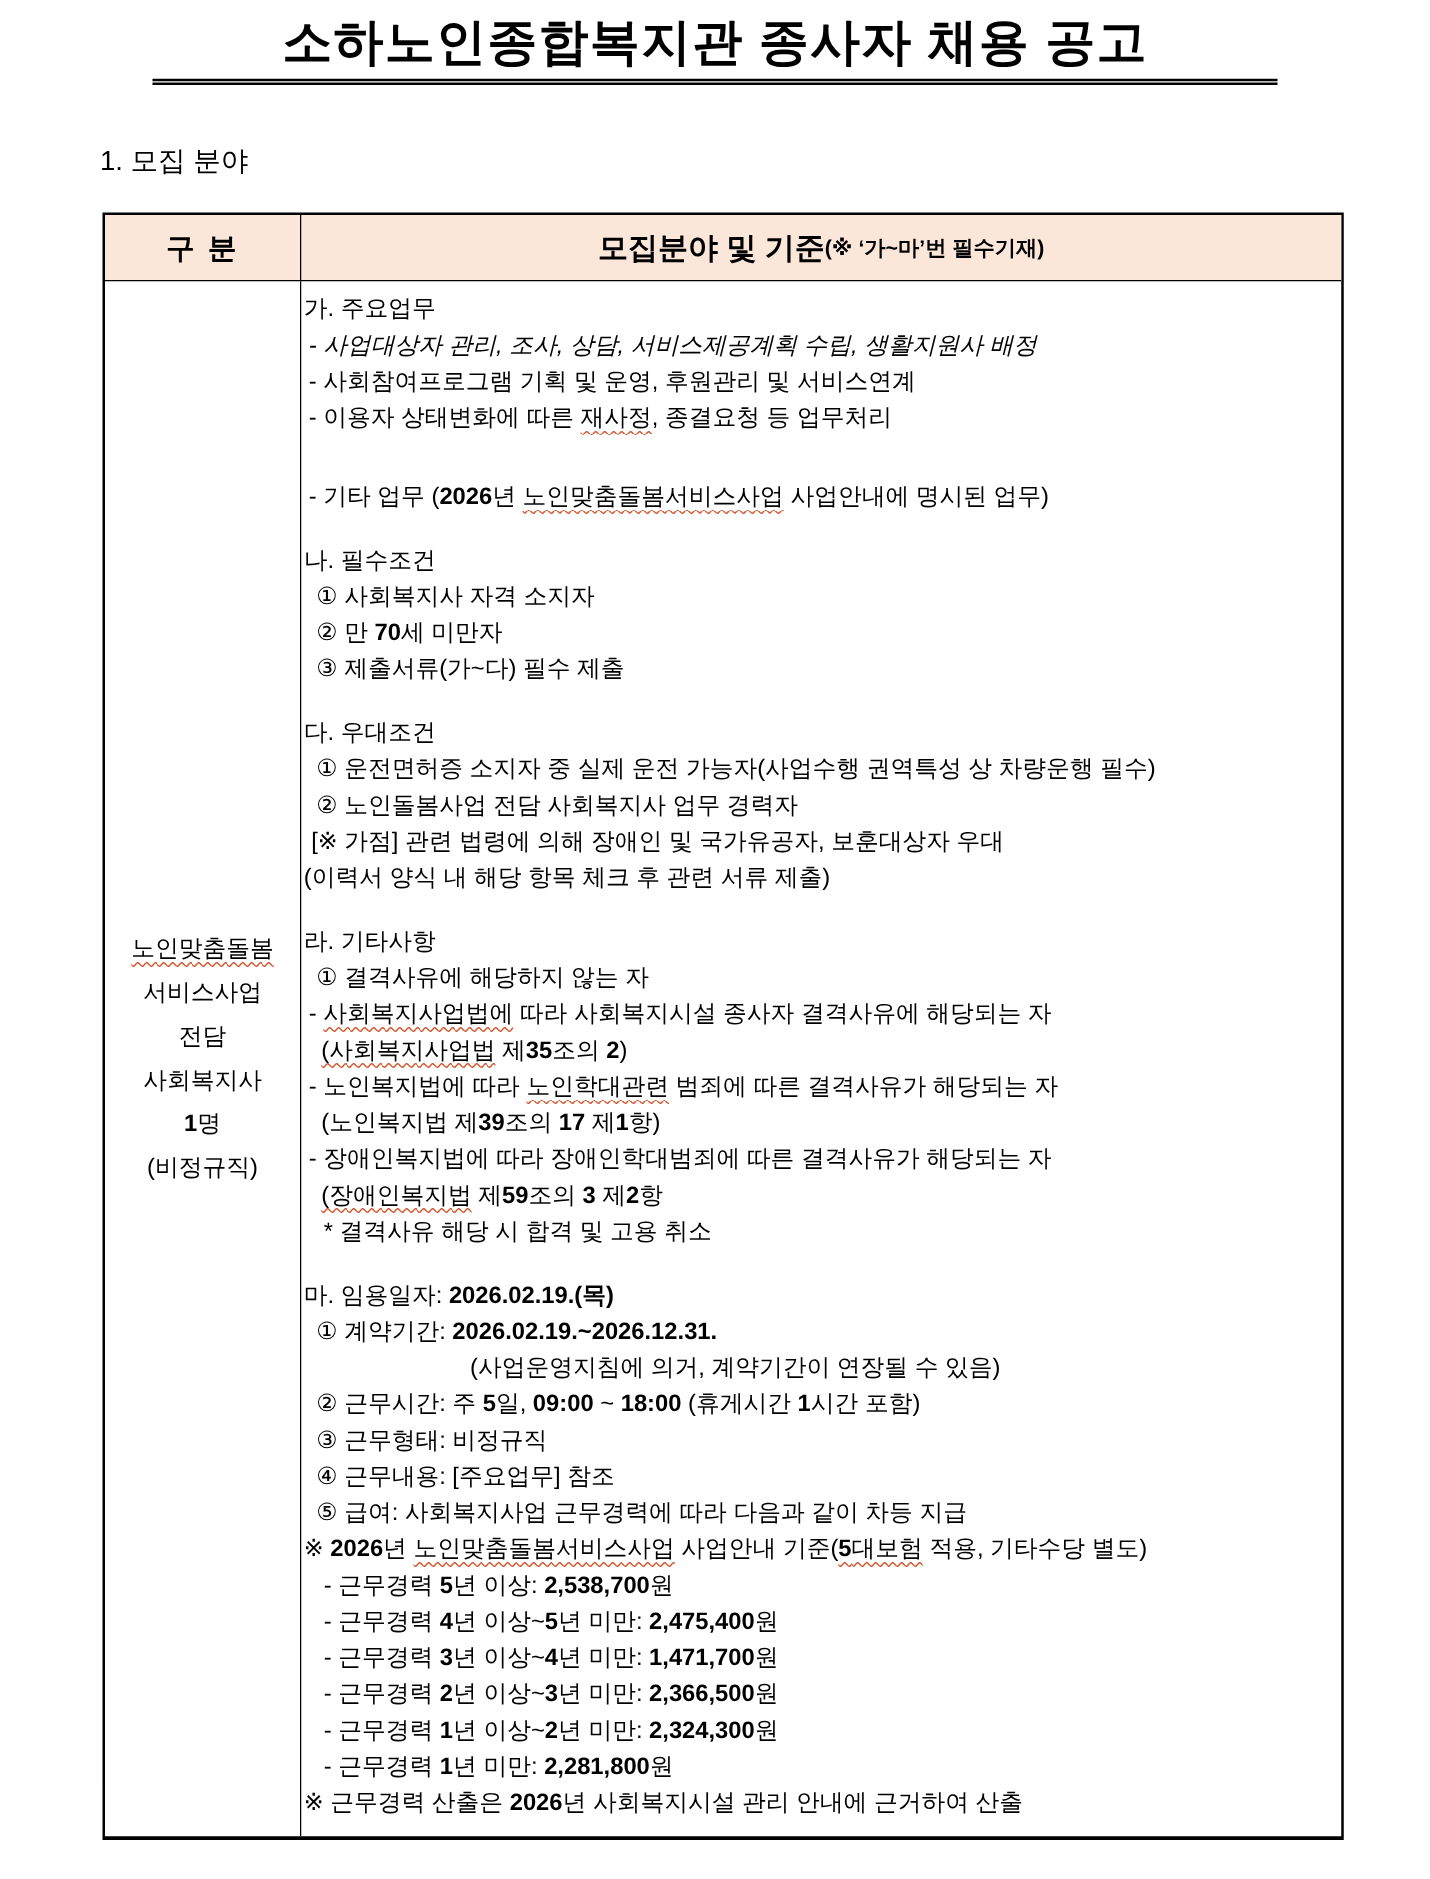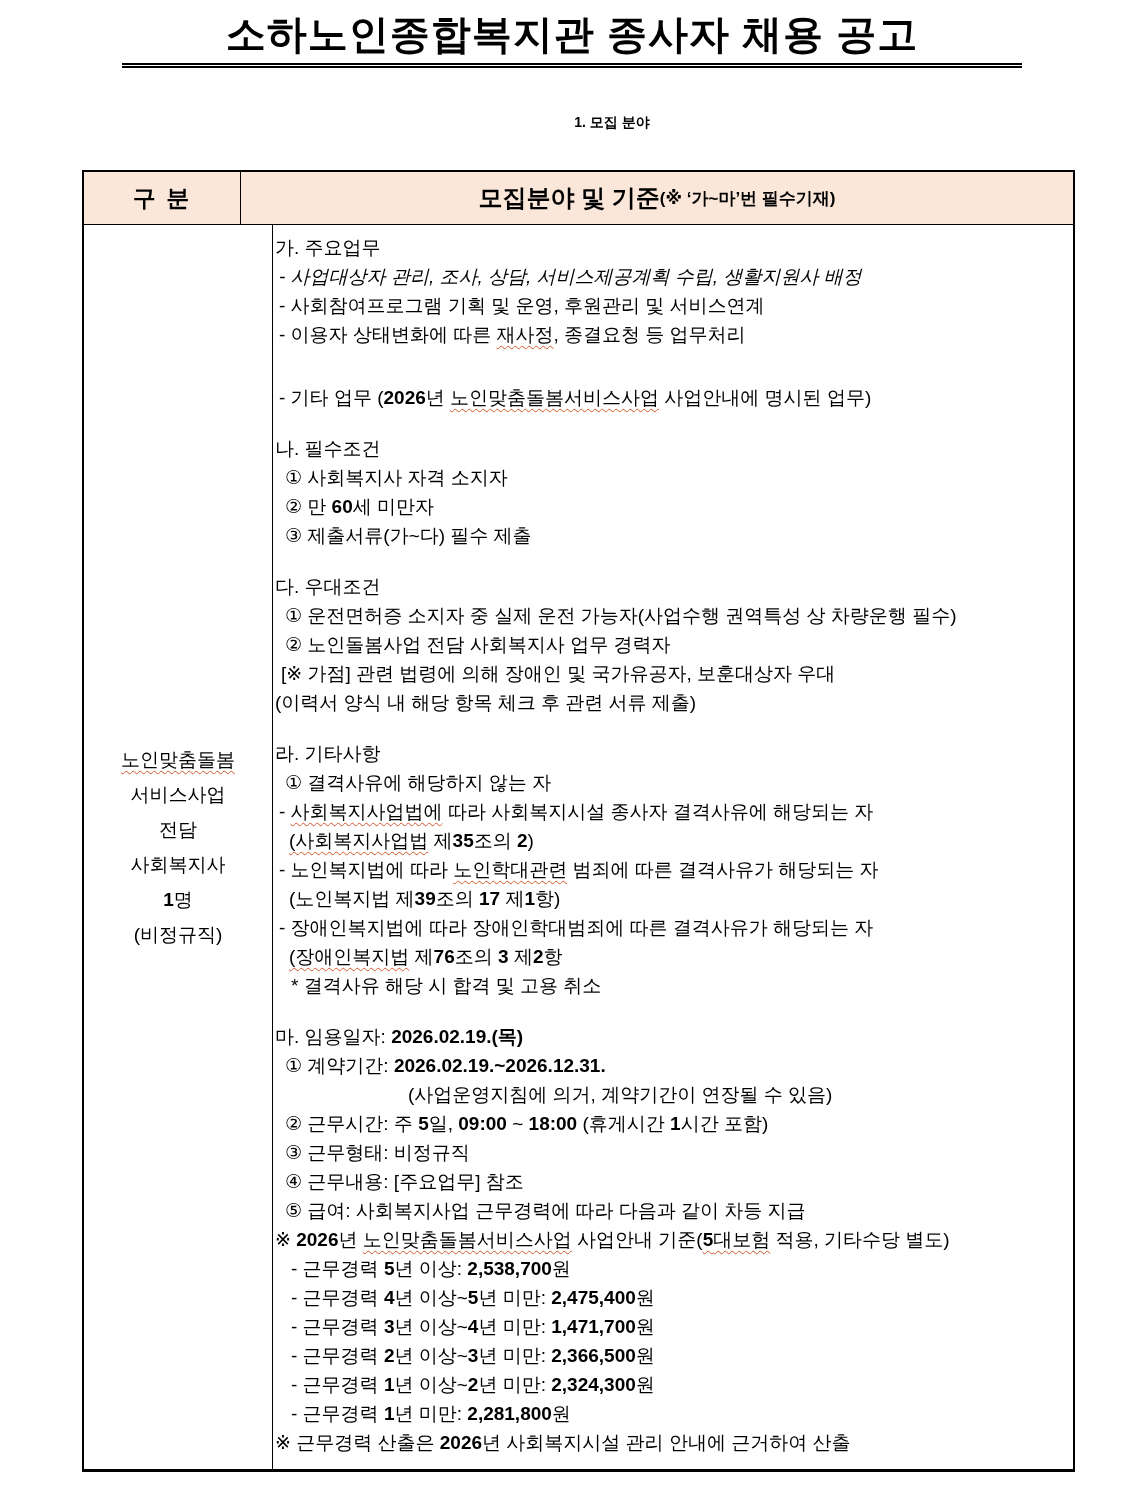--- a/index.html
+++ b/index.html
@@ -22,23 +22,22 @@
     line-height: 52px;
   }
   .title-rule {
     width: 900px;
     margin: 3px auto 0 auto;
     border-bottom: 5px double #000;
   }
 
   .section-heading {
     margin: 46px 0 0 80px;
-    font-size: 14px;
-    font-weight: bold;
-    text-align: center;
+    font-size: 22px;
+    font-weight: normal;
   }
 
   .table {
     position: absolute;
     left: 82px;
     top: 170px;
     width: 993px;
     border: 2px solid #000;
     border-bottom-width: 3px;
     background: #fff;
@@ -60,21 +59,21 @@
     font-size: 23px;
     font-weight: bold;
     letter-spacing: 2px;
   }
   .th.col2 { flex: 1; }
   .h-main { font-size: 24px; font-weight: bold; }
   .h-note { font-size: 17px; font-weight: bold; }
 
   .tbody { display: flex; align-items: stretch; }
   .td.col1 {
-    width: 189px;
+    width: 157px;
     border-right: 1px solid #000;
     display: flex;
     flex-direction: column;
     justify-content: center;
     align-items: center;
     text-align: center;
     font-size: 19px;
   }
   .td.col1 .line { height: 35px; line-height: 35px; }
   .td.col2 {
@@ -126,37 +125,37 @@
         </div>
       <div class="td col2" id="detail-cell">
           <div class="line"><span>가. 주요업무</span></div>
           <div class="line" style="padding-left: 4px; font-style: italic;"><span>- 사업대상자 관리, 조사, 상담, 서비스제공계획 수립, 생활지원사 배정</span></div>
           <div class="line" style="padding-left: 4px;"><span>- 사회참여프로그램 기획 및 운영, 후원관리 및 서비스연계</span></div>
           <div class="line" style="padding-left: 4px;"><span>- 이용자 상태변화에 따른 </span><span class="sq">재사정</span><span>, 종결요청 등 업무처리</span></div>
           <div class="line" style="padding-left: 4px; margin-top: 34px;"><span>- 기타 업무 (<span class="num">2026</span>년 </span><span class="sq">노인맞춤돌봄서비스사업</span><span> 사업안내에 명시된 업무)</span></div>
           <div class="line blank"></div>
           <div class="line"><span>나. 필수조건</span></div>
           <div class="line" style="padding-left: 10px;"><span>① 사회복지사 자격 소지자</span></div>
-          <div class="line" style="padding-left: 10px;"><span>② 만 <span class="num">60</span>세 미만자</span></div>
+          <div class="line" style="padding-left: 10px;"><span>② 만 <span class="num">70</span>세 미만자</span></div>
           <div class="line" style="padding-left: 10px;"><span>③ 제출서류(가~다) 필수 제출</span></div>
           <div class="line blank"></div>
           <div class="line"><span>다. 우대조건</span></div>
           <div class="line" style="padding-left: 10px;"><span>① 운전면허증 소지자 중 실제 운전 가능자(사업수행 권역특성 상 차량운행 필수)</span></div>
           <div class="line" style="padding-left: 10px;"><span>② 노인돌봄사업 전담 사회복지사 업무 경력자</span></div>
           <div class="line" style="padding-left: 6px;"><span>[※ 가점] 관련 법령에 의해 장애인 및 국가유공자, 보훈대상자 우대</span></div>
           <div class="line"><span>(이력서 양식 내 해당 항목 체크 후 관련 서류 제출)</span></div>
           <div class="line blank"></div>
           <div class="line"><span>라. 기타사항</span></div>
           <div class="line" style="padding-left: 10px;"><span>① 결격사유에 해당하지 않는 자</span></div>
           <div class="line" style="padding-left: 4px;"><span>- </span><span class="sq">사회복지사업법에</span><span> 따라 사회복지시설 종사자 결격사유에 해당되는 자</span></div>
           <div class="line" style="padding-left: 14px;"><span class="sq">(사회복지사업법</span><span> 제<span class="num">35</span>조의 <span class="num">2</span>)</span></div>
           <div class="line" style="padding-left: 4px;"><span>- 노인복지법에 따라 </span><span class="sq">노인학대관련</span><span> 범죄에 따른 결격사유가 해당되는 자</span></div>
           <div class="line" style="padding-left: 14px;"><span>(노인복지법 제<span class="num">39</span>조의 <span class="num">17</span> 제<span class="num">1</span>항)</span></div>
           <div class="line" style="padding-left: 4px;"><span>- 장애인복지법에 따라 장애인학대범죄에 따른 결격사유가 해당되는 자</span></div>
-          <div class="line" style="padding-left: 14px;"><span class="sq">(장애인복지법</span><span> 제<span class="num">76</span>조의 <span class="num">3</span> 제<span class="num">2</span>항</span></div>
+          <div class="line" style="padding-left: 14px;"><span class="sq">(장애인복지법</span><span> 제<span class="num">59</span>조의 <span class="num">3</span> 제<span class="num">2</span>항</span></div>
           <div class="line" style="padding-left: 16px;"><span>* 결격사유 해당 시 합격 및 고용 취소</span></div>
           <div class="line blank"></div>
           <div class="line"><span>마. 임용일자: </span><span class="b"><span class="num">2026.02.19</span>.(목)</span></div>
           <div class="line" style="padding-left: 10px;"><span>① 계약기간: </span><span class="b"><span class="num">2026.02.19</span>.~<span class="num">2026.12.31</span>.</span></div>
           <div class="line" style="padding-left: 133px;"><span>(사업운영지침에 의거, 계약기간이 연장될 수 있음)</span></div>
           <div class="line" style="padding-left: 10px;"><span>② 근무시간: 주 <span class="num">5</span>일, <span class="num">09:00</span> ~ <span class="num">18:00</span> (휴게시간 <span class="num">1</span>시간 포함)</span></div>
           <div class="line" style="padding-left: 10px;"><span>③ 근무형태: 비정규직</span></div>
           <div class="line" style="padding-left: 10px;"><span>④ 근무내용: [주요업무] 참조</span></div>
           <div class="line" style="padding-left: 10px;"><span>⑤ 급여: 사회복지사업 근무경력에 따라 다음과 같이 차등 지급</span></div>
           <div class="line"><span>※ <span class="num">2026</span>년 </span><span class="sq">노인맞춤돌봄서비스사업</span><span> 사업안내 기준(</span><span class="sq"><span class="num">5</span>대보험</span><span> 적용, 기타수당 별도)</span></div>

